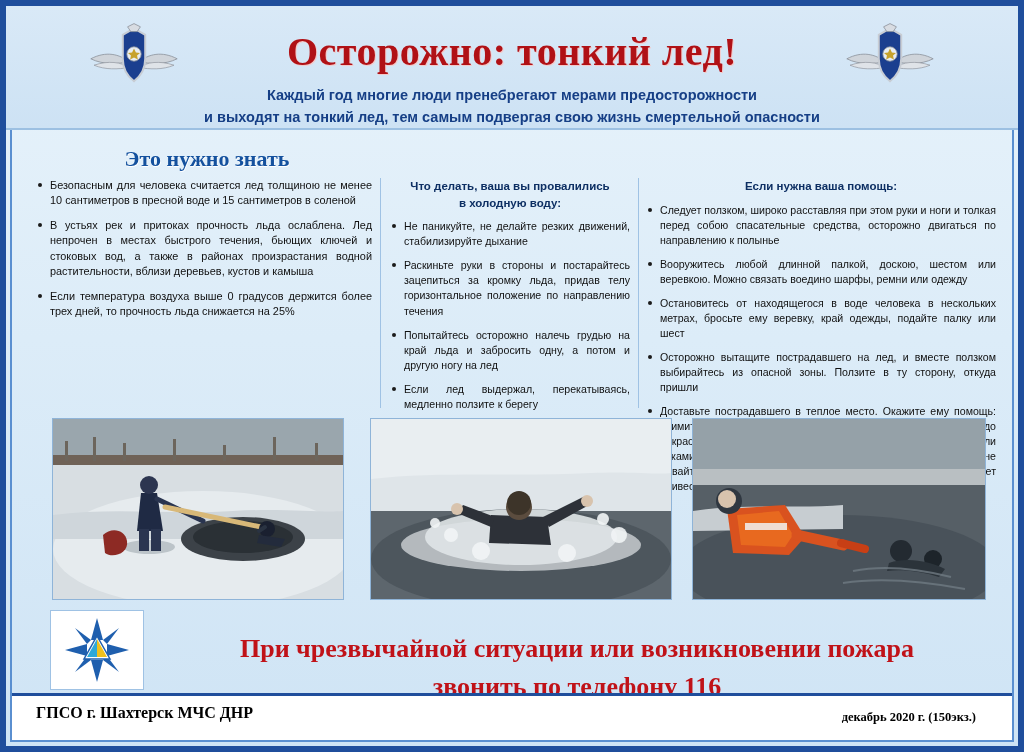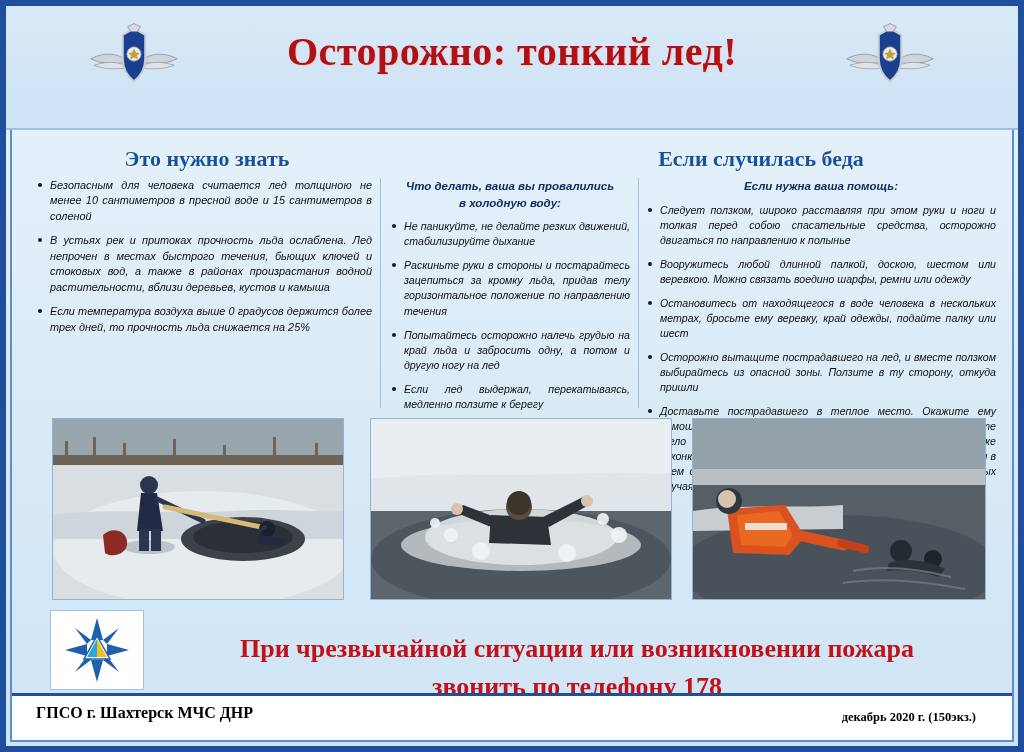--- a/index.html
+++ b/index.html
@@ -91,21 +91,20 @@
     height: 230px;
     background: #9fc2e4;
   }
   #div1 { left: 374px; }
   #div2 { left: 632px; }
 
   
   .col {
     position: absolute;
     top: 172px;
-    font-style: italic;
   }
   #col1 { left: 30px; width: 336px; }
   #col2 { left: 384px; width: 240px; }
   #col3 { left: 640px; width: 350px; }
 
   .col-sub {
     text-align: center;
     font-size: 11.5px;
     font-weight: bold;
     color: #0d2f63;
@@ -248,24 +247,27 @@
           <path d="M110 54 C92 48 76 50 66 57 C80 59 96 60 110 54 Z" fill="#dfe3e8" stroke="#8a9099" stroke-width="0.8"></path>
           <path d="M60 8 L74 16 L74 46 C74 58 68 68 60 74 C52 68 46 58 46 46 L46 16 Z" fill="#1b3f8f" stroke="#c8cdd4" stroke-width="2.5"></path>
           <circle cx="60" cy="40" r="9" fill="#e8edf3" stroke="#8a9099" stroke-width="1"></circle>
           <path d="M60 33 L62.4 38 L67.5 38.6 L63.8 42 L64.8 47 L60 44.5 L55.2 47 L56.2 42 L52.5 38.6 L57.6 38 Z" fill="#c7a22c"></path>
           <path d="M52 6 L60 2 L68 6 L64 12 L56 12 Z" fill="#d8dce2" stroke="#8a9099" stroke-width="1"></path>
         </g>
       </svg>
     </div>
 
     <div class="title">Осторожно: тонкий лед!</div>
+    <div class="subtitle">
+      <div>Каждый год многие люди пренебрегают мерами предосторожности</div>
+      <div>и выходят на тонкий лед, тем самым подвергая свою жизнь смертельной опасности</div>
+    </div>
   </div>
 
   <div class="section-head" id="head-left">Это нужно знать</div>
-  <div class="section-head" id="head-right">Если случилась беда</div>
 
   <div class="divider-v" id="div1"></div>
   <div class="divider-v" id="div2"></div>
 
   <div class="col" id="col1">
     <ul class="bullets">
       <li>Безопасным для человека считается лед толщи­ною не менее 10 сантиметров в пресной воде и 15 сантиметров в соленой</li>
       <li>В устьях рек и притоках прочность льда ослабле­на. Лед непрочен в местах быстрого течения, бьющих ключей и стоковых вод, а также в районах произрастания водной растительности, вблизи деревьев, кустов и камыша</li>
       <li>Если температура воздуха выше 0 градусов держится более трех дней, то прочность льда снижается на 25%</li>
     </ul>
@@ -413,20 +415,20 @@
         </g>
         <path d="M0 -14 L13 9 L-13 9 Z" fill="#ffffff" stroke="#1f5fae" stroke-width="1.5"></path>
         <path d="M0 -11 L10 7 L0 7 Z" fill="#f0c01c"></path>
         <path d="M0 -11 L-10 7 L0 7 Z" fill="#2ea8d8"></path>
       </g>
     </svg>
   </div>
 
   <div class="emergency">
     <div>При чрезвычайной ситуации или возникновении пожара</div>
-    <div>звонить по телефону 178</div>
+    <div>звонить по телефону 116</div>
   </div>
 
   <div class="footer">
     <div class="footer-left">ГПСО г. Шахтерск МЧС ДНР</div>
     <div class="footer-right">декабрь 2020 г. (150экз.)</div>
   </div>
 </div>
 
 </body></html>

